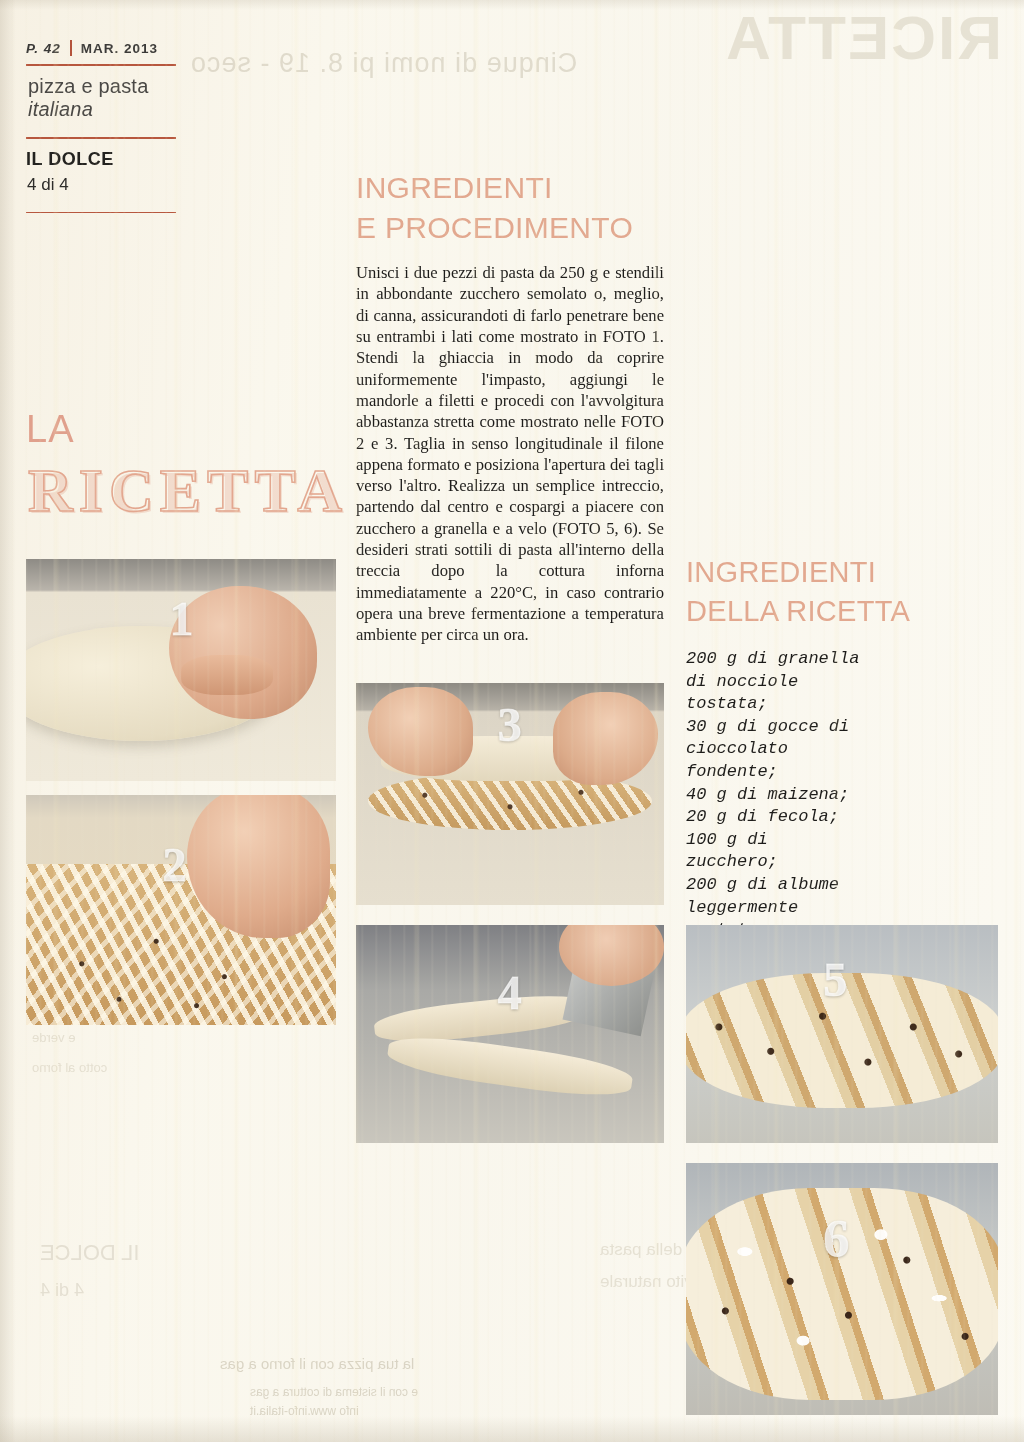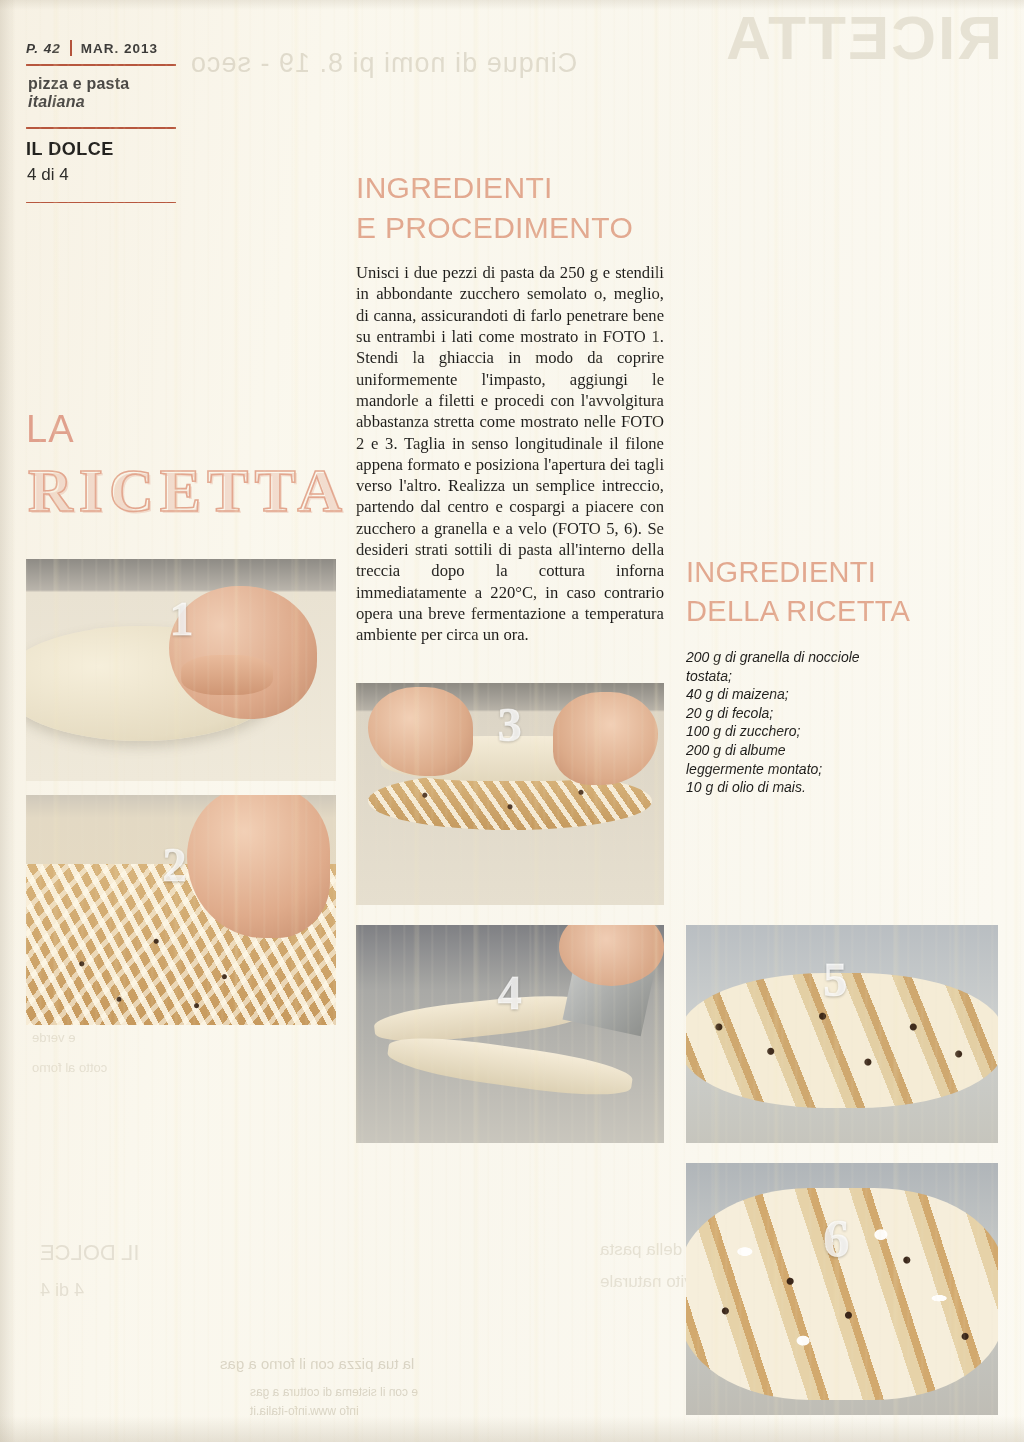--- a/index.html
+++ b/index.html
@@ -136,25 +136,24 @@
     background: #b4533b;
   }
   .rule {
     height: 2px;
     background: #b7573e;
     margin-top: 8px;
   }
   .rule-thin { height: 1.5px; }
   .magazine {
     font-family: "Liberation Sans", sans-serif;
-    font-size: 16px;
+    font-size: 20px;
     color: #4a4845;
     padding: 9px 0 8px 2px;
     letter-spacing: .2px;
-    font-weight: bold;
   }
   .magazine em { font-style: italic; }
   .section-name {
     font-family: "Liberation Sans", sans-serif;
     font-weight: bold;
     font-size: 18px;
     letter-spacing: .5px;
     color: #23221f;
     padding-top: 10px;
   }
@@ -223,23 +222,23 @@
     text-align: justify;
     hyphens: auto;
   }
   .body-col p { margin: 0; }
 
   .ghiaccia-list {
     position: absolute;
     left: 686px;
     top: 648px;
     width: 180px;
-    font-family: Liberation Sans, sans-serif;
+    font-family: Liberation Mono, monospace;
     font-style: italic;
-    font-size: 14px;
+    font-size: 17px;
     line-height: 1.33;
     color: #1d1c1a;
   }
 
   
   .photo {
     position: absolute;
     overflow: hidden;
     background: #cfcac0;
   }
@@ -463,20 +462,21 @@
     <div>INGREDIENTI</div>
     <div>DELLA RICETTA</div>
   </div>
 
   <div class="body-col">
     <p>Unisci i due pezzi di pasta da 250 g e stendili in abbondante zucchero semolato o, meglio, di canna, assicurandoti di farlo penetrare bene su entrambi i lati come mostrato in FOTO 1. Stendi la ghiaccia in modo da coprire uniformemente l'impasto, aggiungi le mandorle a filetti e procedi con l'avvolgitura abbastanza stretta come mostrato nelle FOTO 2 e 3. Taglia in senso longitudinale il filone appena formato e posiziona l'apertura dei tagli verso l'altro. Realizza un semplice intreccio, partendo dal centro e cospargi a piacere con zucchero a granella e a velo (FOTO 5, 6). Se desideri strati sottili di pasta all'interno della treccia dopo la cottura inforna immediatamente a 220°C, in caso contrario opera una breve fermentazione a temperatura ambiente per circa un ora.</p>
   </div>
 
   <div class="ghiaccia-list">
     <div>200 g di granella di nocciole tostata;</div>
+    <div>30 g di gocce di cioccolato fondente;</div>
     <div>40 g di maizena;</div>
     <div>20 g di fecola;</div>
     <div>100 g di zucchero;</div>
     <div>200 g di albume leggermente montato;</div>
     <div>10 g di olio di mais.</div>
   </div>
 
   <div class="photo" id="photo1">
     <div class="bg"></div>
     <div class="dough"></div>

